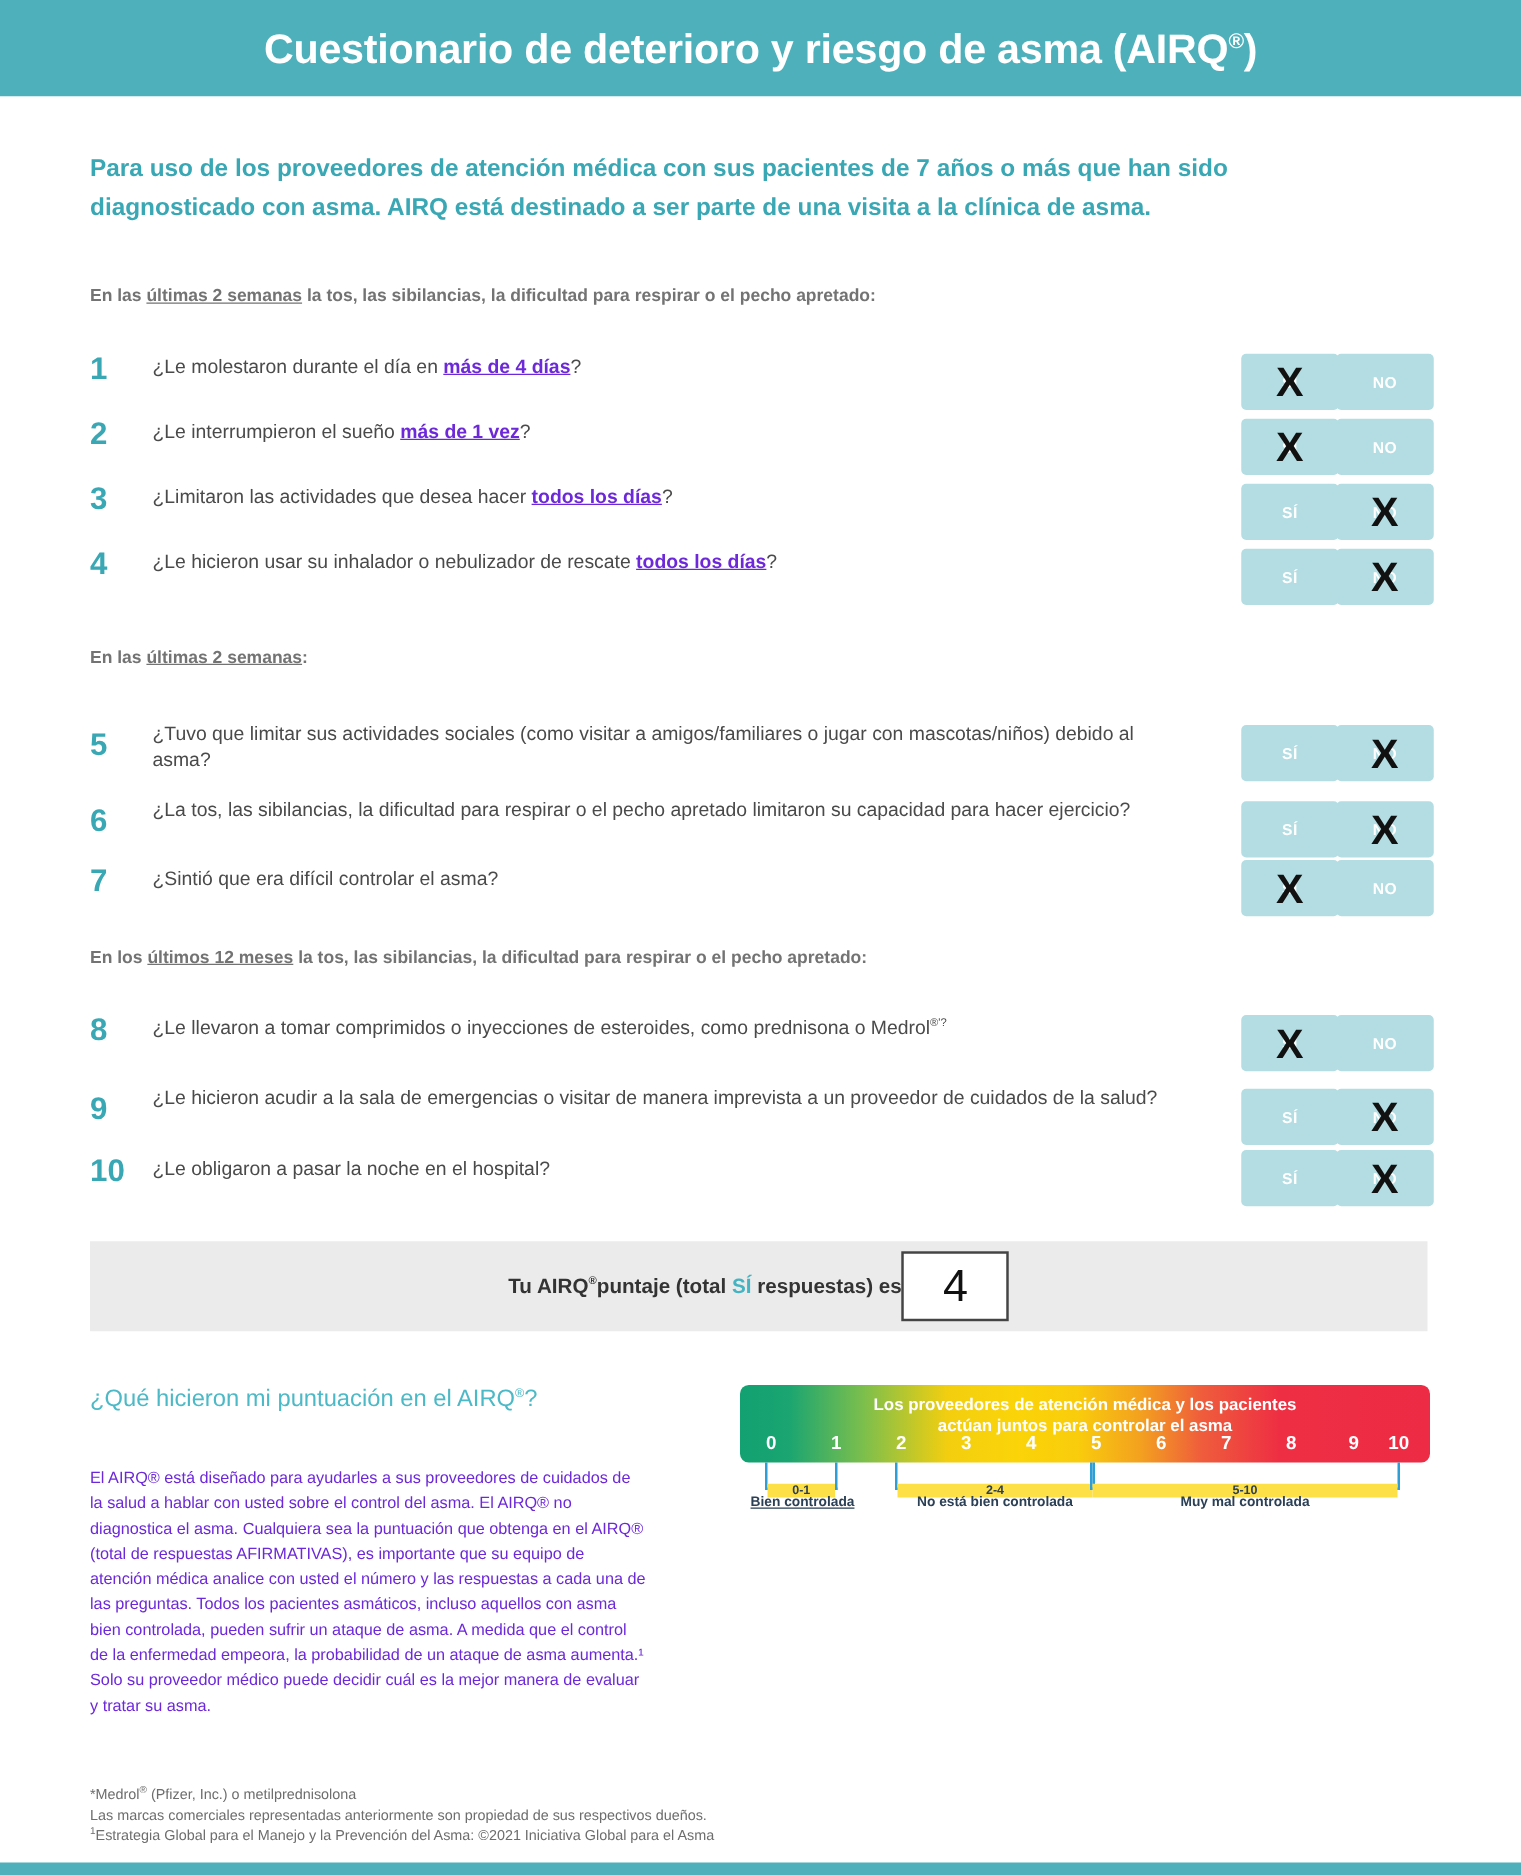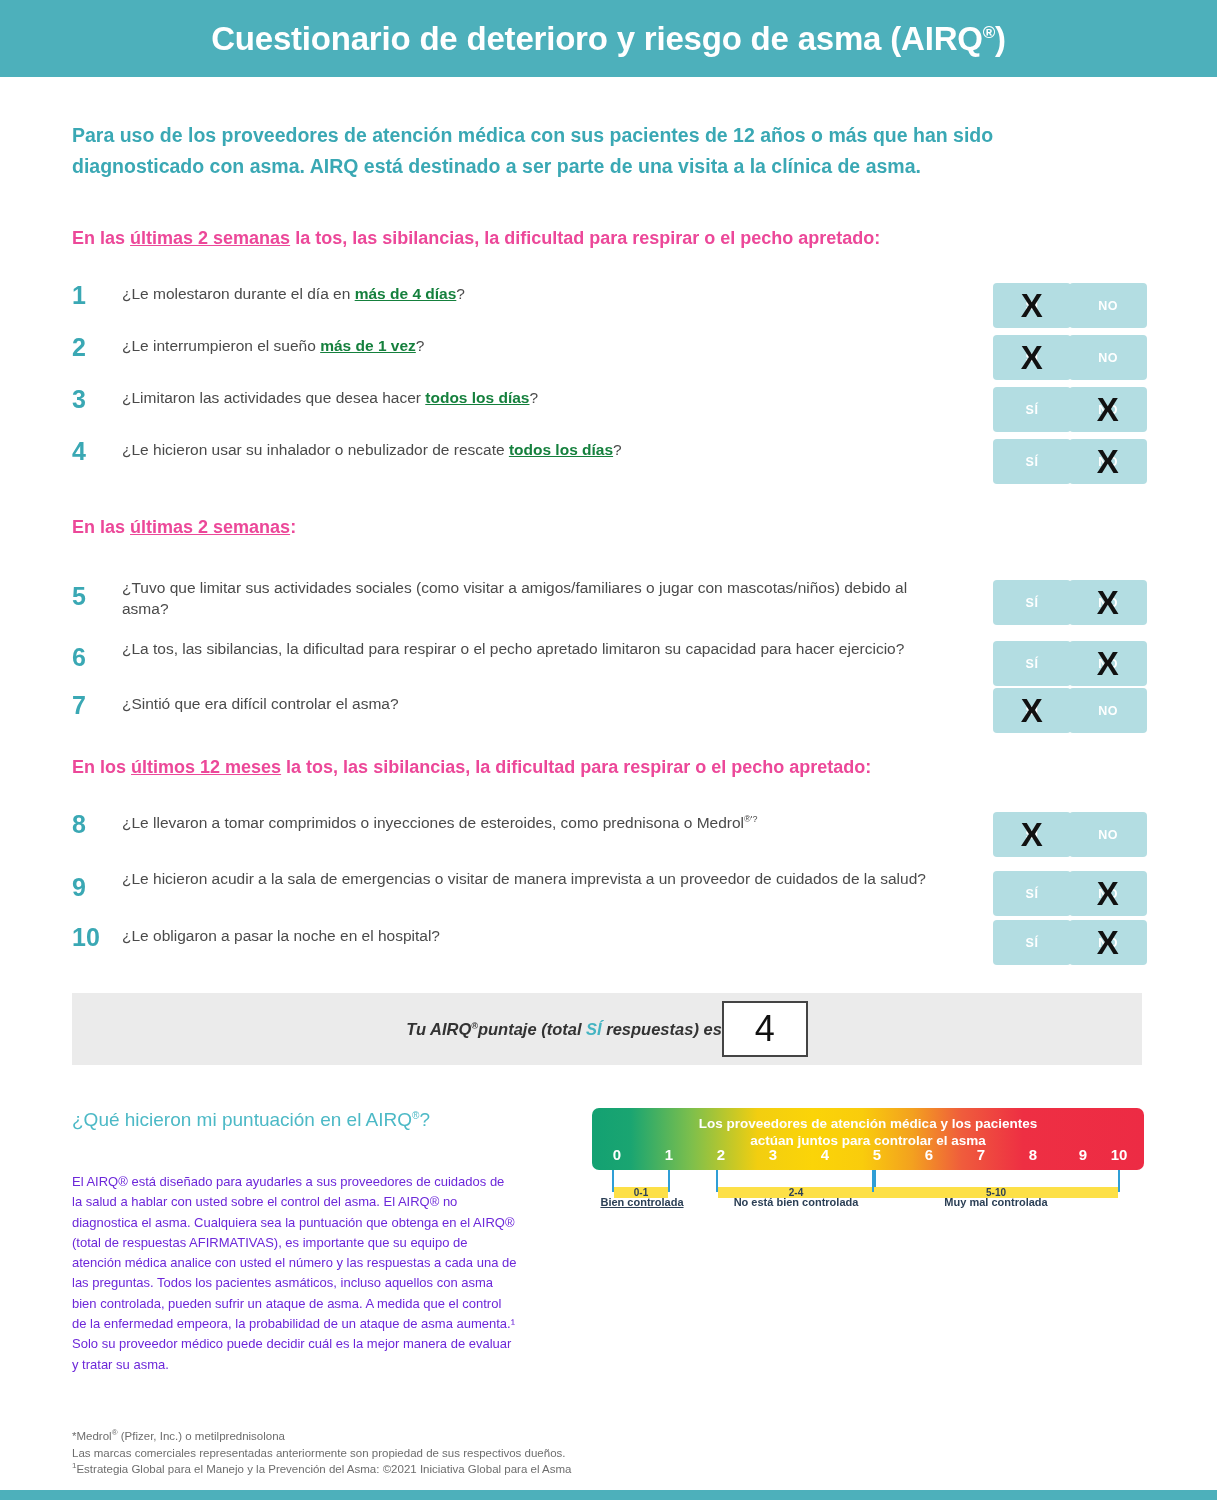--- a/index.html
+++ b/index.html
@@ -46,22 +46,22 @@
     width: 1000px;
     color: #3aa8b4;
     font-size: 19.5px;
     font-weight: bold;
     line-height: 31px;
   }
 
   .section-head {
     position: absolute;
     left: 72px;
-    color: #ec4899;
-    font-size: 18px;
+    color: #737373;
+    font-size: 14px;
     font-weight: bold;
     white-space: nowrap;
     text-align: center;
   }
   .section-head .u { text-decoration: underline; }
 
   
   .q-row {
     position: absolute;
     left: 72px;
@@ -76,21 +76,21 @@
     line-height: 1;
   }
   .q-text {
     position: absolute;
     left: 50px;
     width: 830px;
     color: #4a4a4a;
     font-size: 15.5px;
     line-height: 21px;
   }
-  .q-text b { font-weight: bold; text-decoration: underline; color: #15803d; }
+  .q-text b { font-weight: bold; text-decoration: underline; color: #6d28d9; }
   .q-text sup { font-size: 9px; vertical-align: super; line-height: 0; }
 
   
   .ans-group {
     position: absolute;
     left: 921px;
     top: 0;
     width: 160px;
     height: 45px;
   }
@@ -138,21 +138,20 @@
     width: 1070px; height: 72px;
     display: flex;
     align-items: center;
     justify-content: center;
   }
   .score-label {
     color: #333333;
     font-size: 16.5px;
     font-weight: bold;
     margin-right: 0;
-    font-style: italic;
   }
   .score-label sup { font-size: 9px; vertical-align: super; line-height: 0; }
   .score-label .si { color: #45b4c2; }
   .score-box {
     width: 82px;
     height: 52px;
     border: 2px solid #444444;
     background: #ffffff;
     display: flex;
     align-items: center;
@@ -278,21 +277,21 @@
 </style>
 </head>
 <body>
 
 <div class="header-bar">
   <div class="header-title">
     <span>Cuestionario de deterioro y riesgo de asma (AIRQ</span><sup>®</sup><span>)</span>
   </div>
 </div>
 
-<div class="intro">Para uso de los proveedores de atención médica con sus pacientes de 12 años o más que han sido diagnosticado con asma. AIRQ está destinado a ser parte de una visita a la clínica de asma.</div>
+<div class="intro">Para uso de los proveedores de atención médica con sus pacientes de 7 años o más que han sido diagnosticado con asma. AIRQ está destinado a ser parte de una visita a la clínica de asma.</div>
 
 <div class="section-head" style="top:228px;">
   <span>En las </span><span class="u">últimas 2 semanas</span><span> la tos, las sibilancias, la dificultad para respirar o el pecho apretado:</span>
 </div>
 
 <div class="q-row" style="top:283px;">
   <div class="q-num">1</div>
   <div class="q-text">
     <span>¿Le molestaron durante el día en </span><b>más de 4 días</b><span>?</span>
   </div>

